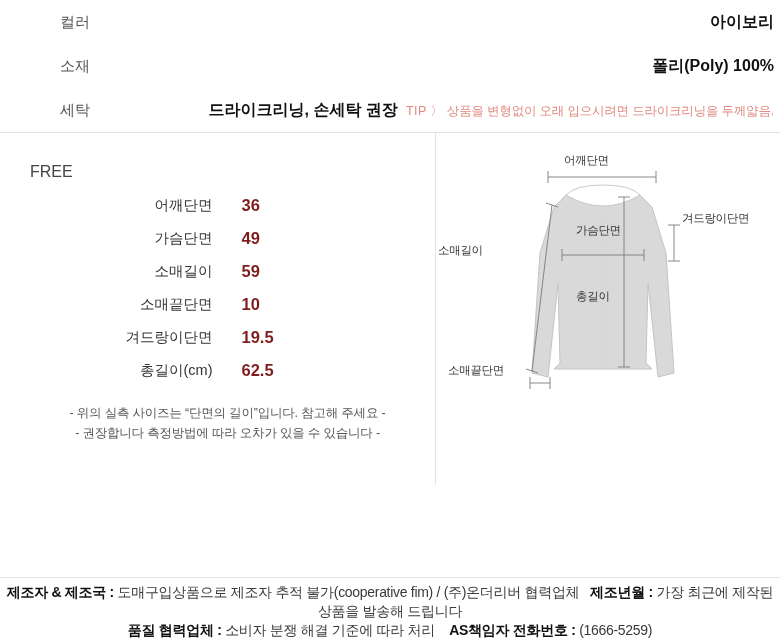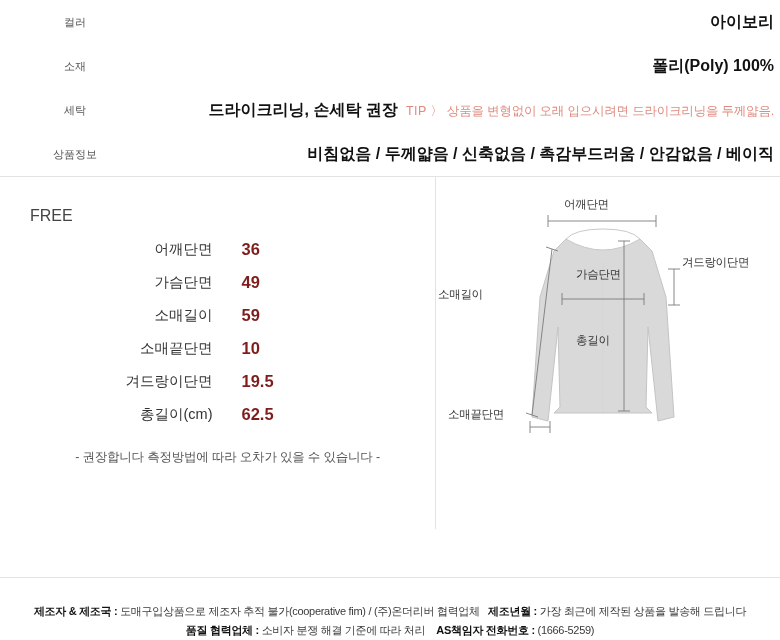--- a/index.html
+++ b/index.html
@@ -18,21 +18,21 @@
 
   
   .spec-table {
     width: 780px;
     border-collapse: collapse;
   }
   .spec-row { height: 44px; }
   .spec-label {
     width: 150px;
     text-align: center;
-    font-size: 11px;
+    font-size: 15px;
     color: #555;
     font-weight: 400;
     vertical-align: middle;
     white-space: nowrap;
   }
   .spec-value {
     text-align: right;
     vertical-align: middle;
     font-size: 16px;
     font-weight: bold;
@@ -134,21 +134,21 @@
 
   
   .footer {
     position: absolute;
     left: 0; bottom: 0;
     width: 780px;
     padding-top: 9px;
     text-align: center;
   }
   .foot-line {
-    font-size: 11px;
+    font-size: 14px;
     color: #3a3a3a;
     line-height: 19px;
     letter-spacing: -0.3px;
   }
   .foot-strong { font-weight: bold; color: #111; }
 </style>
 </head>
 <body>
 
 <div id="page">
@@ -162,24 +162,20 @@
     <tr class="spec-row">
       <td class="spec-label">소재</td>
       <td class="spec-value">폴리(Poly) 100%</td>
     </tr>
     <tr class="spec-row">
       <td class="spec-label">세탁</td>
       <td class="spec-value inline">
         <span>드라이크리닝, 손세탁 권장</span><span class="tip"><span class="tip-word">TIP 〉</span> <span>상품을 변형없이 오래 입으시려면 드라이크리닝을 두께얇음.</span></span>
       </td>
     </tr>
-    <tr class="spec-row">
-      <td class="spec-label">상품정보</td>
-      <td class="spec-value">비침없음 / 두께얇음 / 신축없음 / 촉감부드러움 / 안감없음 / 베이직</td>
-    </tr>
   </tbody>
     </table>
 
   <hr class="divider-full">
 
   <div class="mid">
 
     <div class="mid-left">
       <div class="free-title">FREE</div>
 
@@ -206,20 +202,21 @@
           <td class="size-val">19.5</td>
         </tr>
         <tr>
           <td class="size-name">총길이(cm)</td>
           <td class="size-val">62.5</td>
         </tr>
       </tbody>
         </table>
 
       <div class="notes">
+        <div class="note-line">- 위의 실측 사이즈는 “단면의 길이”입니다. 참고해 주세요 -</div>
         <div class="note-line">- 권장합니다 측정방법에 따라 오차가 있을 수 있습니다 -</div>
       </div>
     </div>
 
     <div class="mid-divider"></div>
 
     <div class="mid-right">
       <div class="diagram">
         <svg width="345" height="352" viewBox="0 0 345 352">
 

